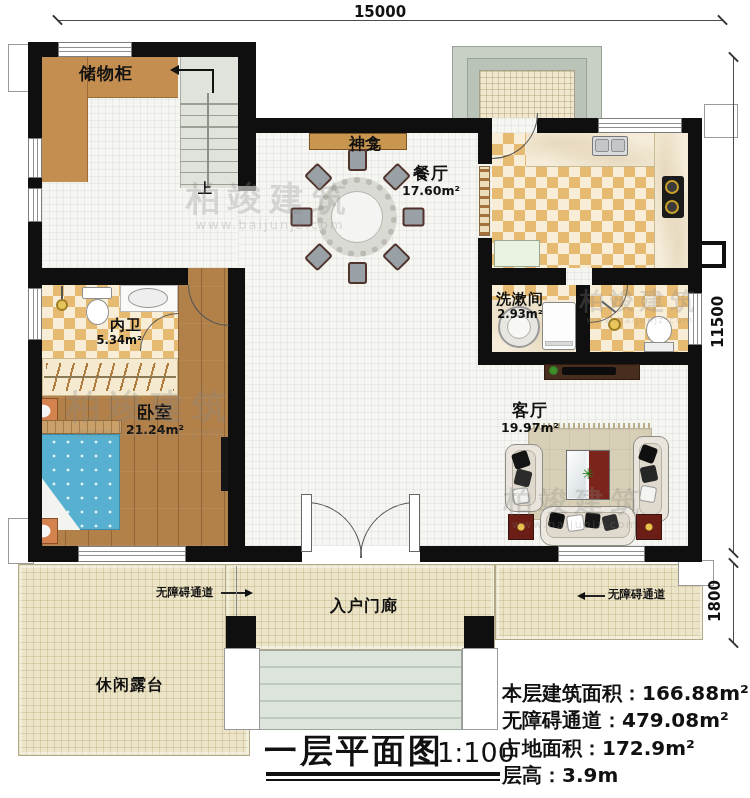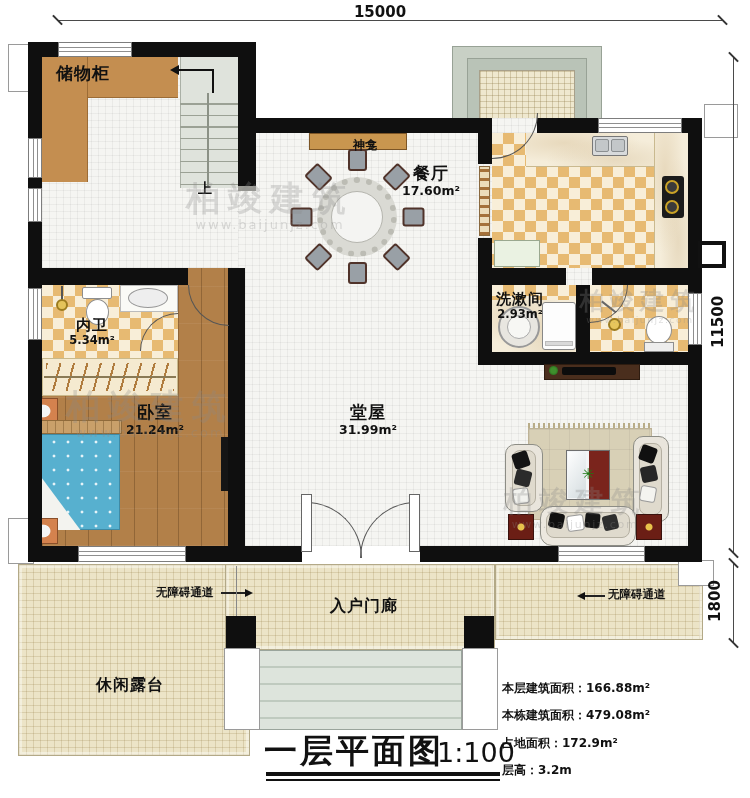--- a/index.html
+++ b/index.html
@@ -27,21 +27,21 @@
   .roomlabel.sm .ar{font-size:11.5px;}
   .chair{position:absolute;width:15px;height:18px;background:#99a0a6;border:2px solid #50332a;border-radius:3px;z-index:20;}
   .extbox{position:absolute;background:#fff;border:1px solid #9a9a9a;z-index:5;}
   .dimline{position:absolute;background:#4a4a4a;z-index:50;}
   .tick{position:absolute;width:13px;height:0;border-top:2px solid #333;transform:rotate(45deg);z-index:50;}
   .dimlabel{position:absolute;font-size:15px;font-weight:bold;color:#111;text-align:center;z-index:50;}
   .wm{position:absolute;color:#8a8a8a;opacity:.28;text-align:center;z-index:90;pointer-events:none;}
   .wm .wnm{display:block;font-size:34px;font-weight:bold;letter-spacing:8px;line-height:1.1;}
   .wm .wurl{display:block;font-size:13px;letter-spacing:2px;}
   .pillow{position:absolute;border-radius:3px;z-index:22;}
-  .statrow{position:absolute;left:502px;font-size:12px;font-weight:600;white-space:nowrap;z-index:50;}
+  .statrow{position:absolute;left:502px;font-size:20px;font-weight:600;white-space:nowrap;z-index:50;}
 </style>
 </head>
 <body>
 
 <div id="plan">
 
   <div class="dimline" style="left:57px;top:20px;width:665px;height:1px;"></div>
   <div class="tick" style="left:51px;top:19px;"></div>
   <div class="tick" style="left:716px;top:19px;"></div>
   <div class="dimlabel" style="left:340px;top:3px;width:80px;">15000</div>
@@ -235,69 +235,69 @@
   <div class="arc arc-br" style="left:590px;top:285px;width:37px;height:37px;"></div>
 
   <div class="a" style="left:156px;top:585px;font-size:11.5px;font-weight:bold;z-index:50;">无障碍通道</div>
   <div class="a" style="left:221px;top:592px;width:24px;height:1.5px;background:#222;z-index:50;"></div>
   <div class="a" style="left:245px;top:589px;width:0;height:0;border-left:8px solid #111;border-top:4px solid transparent;border-bottom:4px solid transparent;z-index:50;"></div>
   <div class="a" style="left:236px;top:566px;width:1px;height:50px;background:#888;z-index:50;"></div>
   <div class="a" style="left:577px;top:592px;width:0;height:0;border-right:8px solid #111;border-top:4px solid transparent;border-bottom:4px solid transparent;z-index:50;"></div>
   <div class="a" style="left:585px;top:595px;width:20px;height:1.5px;background:#222;z-index:50;"></div>
   <div class="a" style="left:608px;top:587px;font-size:11.5px;font-weight:bold;z-index:50;">无障碍通道</div>
 
-  <div class="roomlabel" style="left:33px;top:63px;width:100px;">
+  <div class="roomlabel" style="left:33px;top:63px;width:100px;text-align:right;">
     <span class="nm">储物柜</span>
   </div>
   <div class="roomlabel" style="left:317px;top:134px;width:80px;">
-    <span style="font-size:12px;margin-left:16px;">神龛</span>
+    <span style="font-size:16px;margin-left:16px;">神龛</span>
   </div>
   <div class="roomlabel" style="left:381px;top:163px;width:100px;">
     <span class="nm">餐厅</span>
     <span class="ar">17.60m²</span>
   </div>
   <div class="roomlabel sm" style="left:470px;top:290px;width:100px;">
     <span class="nm">洗漱间</span>
     <span class="ar">2.93m²</span>
   </div>
-  <div class="roomlabel sm" style="left:42px;top:316px;width:100px;">
+  <div class="roomlabel sm" style="left:42px;top:316px;width:100px;text-align:right;">
     <span class="nm">内卫</span>
     <span class="ar">5.34m²</span>
   </div>
   <div class="roomlabel" style="left:105px;top:402px;width:100px;">
     <span class="nm">卧室</span>
     <span class="ar">21.24m²</span>
   </div>
-  <div class="roomlabel" style="left:318px;top:402px;width:100px;">
-    <span class="nm">堂屋</span>
-    <span class="ar">31.99m²</span>
+  <div class="roomlabel" style="left:480px;top:400px;width:100px;">
+    <span class="nm">客厅</span>
+    <span class="ar">19.97m²</span>
   </div>
   <div class="roomlabel" style="left:294px;top:596px;width:140px;">
     <span class="nm" style="font-size:16px;">入户门廊</span>
   </div>
   <div class="roomlabel" style="left:60px;top:675px;width:140px;">
     <span class="nm" style="font-size:16px;">休闲露台</span>
   </div>
 
   <div class="a" style="left:264px;top:729px;font-size:33px;font-weight:bold;letter-spacing:3px;z-index:50;">一层平面图</div>
   <div class="a" style="left:437px;top:737px;font-size:27px;z-index:50;">1:100</div>
   <div class="a" style="left:266px;top:772px;width:234px;height:4px;background:#111;z-index:50;"></div>
   <div class="a" style="left:266px;top:779px;width:234px;height:2px;background:#111;z-index:50;"></div>
 
   <div class="statrow" style="top:680px;">
     <span>本层建筑面积：</span><span>166.88m²</span>
   </div>
   <div class="statrow" style="top:707px;">
-    <span>本栋建筑面积：</span><span>479.08m²</span>
+    <span>无障碍通道：</span><span>479.08m²</span>
   </div>
   <div class="statrow" style="top:735px;">
     <span>占地面积：</span><span>172.9m²</span>
   </div>
   <div class="statrow" style="top:762px;">
-    <span>层高：</span><span>3.2m</span>
+    <span>层高：</span><span>3.9m</span>
   </div>
 
   <div class="wm" style="left:150px;top:180px;width:240px;">
     <span class="wnm">柏竣建筑</span>
     <span class="wurl">www.baijunjz.com</span>
   </div>
   <div class="wm" style="left:35px;top:388px;width:230px;">
     <span class="wnm">柏竣建筑</span>
     <span class="wurl">www.baijunjz.com</span>
   </div>

